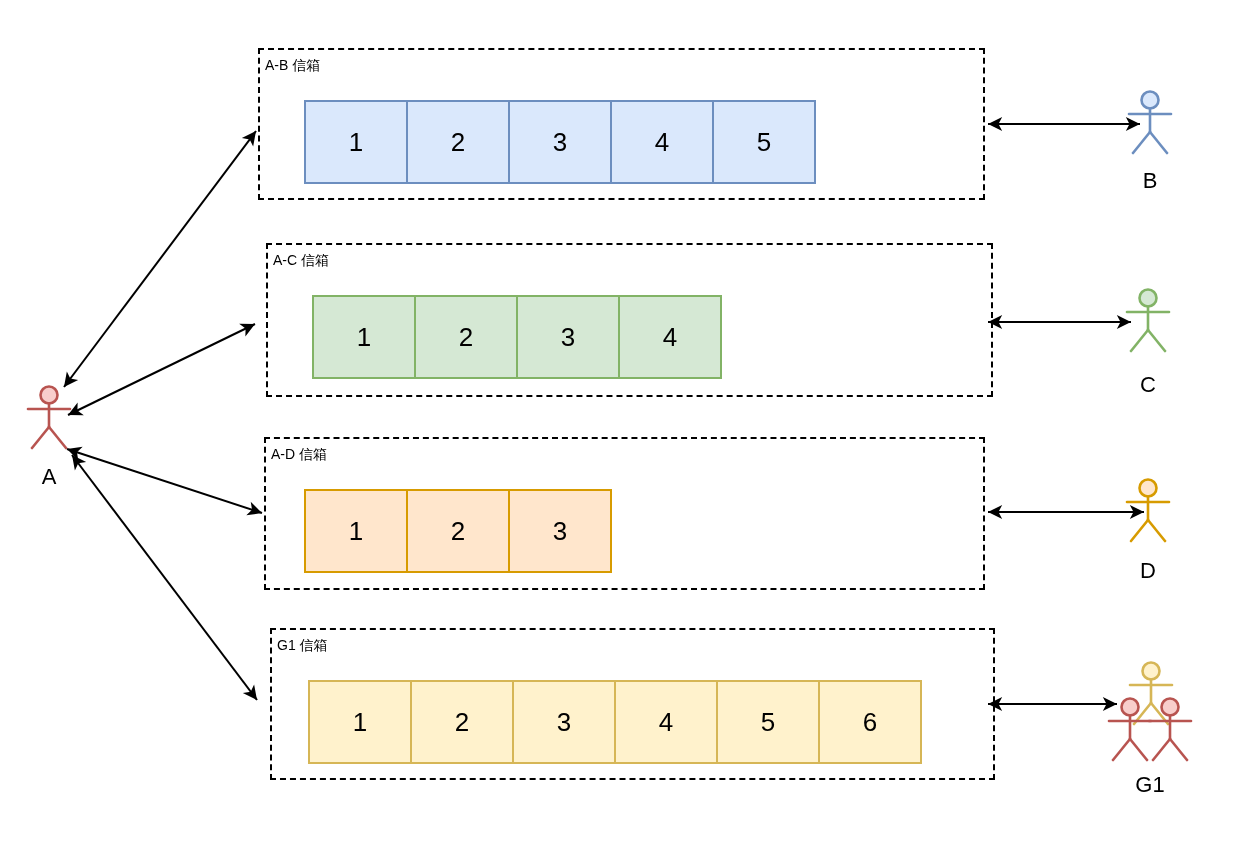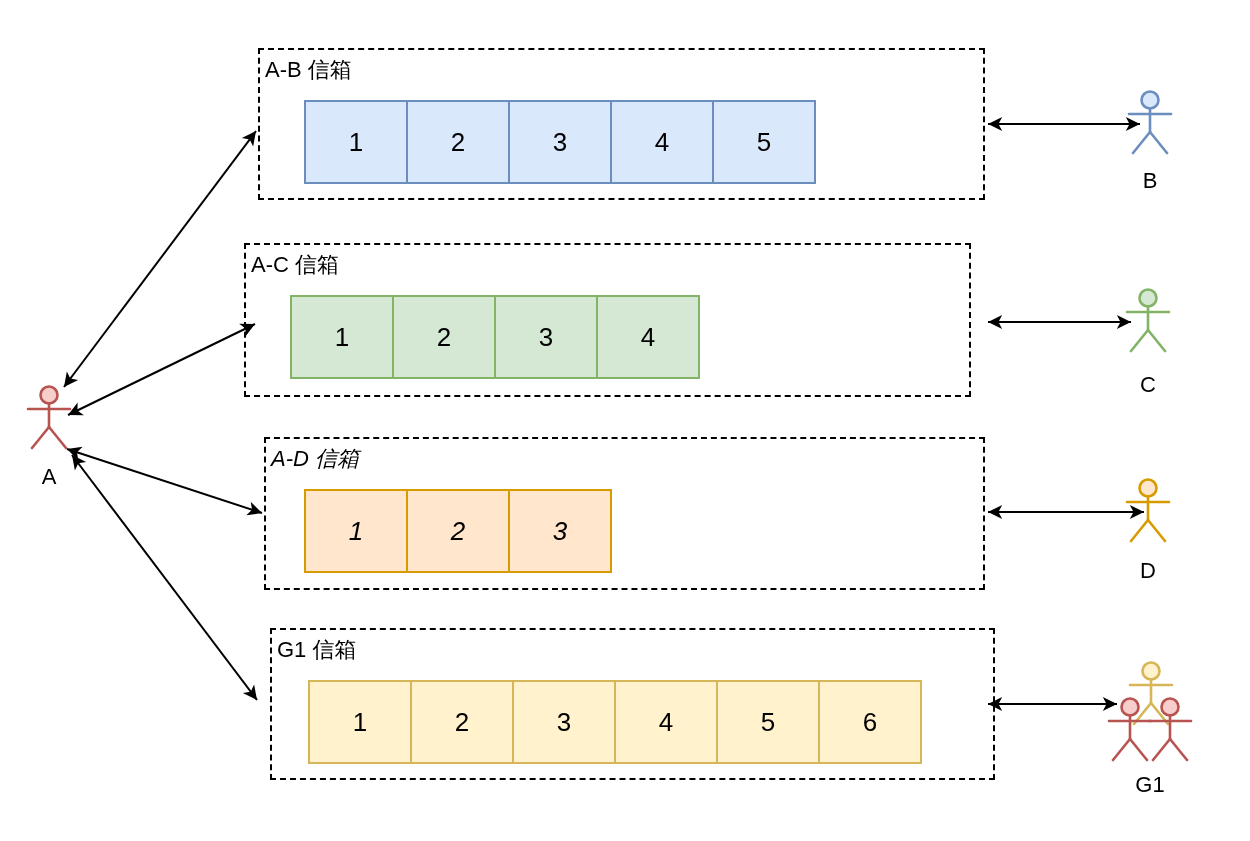--- a/index.html
+++ b/index.html
@@ -15,21 +15,21 @@
   .mailbox {
     position: absolute;
     border: 2px dashed #000000;
     box-sizing: border-box;
     background: transparent;
   }
   .mailbox-label {
     position: absolute;
     left: 5px;
     top: 8px;
-    font-size: 22px;
+    font-size: 14px;
     line-height: 1.1;
     white-space: nowrap;
   }
   .cells {
     position: absolute;
     display: flex;
   }
   .cell {
     width: 104px;
     height: 84px;
@@ -111,31 +111,31 @@
     <div class="mailbox-label">A-B 信箱</div>
     <div class="cells" style="left:44px; top:50px;">
       <div class="cell">1</div>
       <div class="cell">2</div>
       <div class="cell">3</div>
       <div class="cell">4</div>
       <div class="cell">5</div>
     </div>
   </div>
 
-  <div class="mailbox" style="left: 244px; top: 243px; width: 727px; height: 154px; text-decoration: underline; --cell-fill: #d5e8d4; --cell-stroke: #82b366;">
+  <div class="mailbox" style="left: 266px; top: 243px; width: 727px; height: 154px; text-decoration: underline; --cell-fill: #d5e8d4; --cell-stroke: #82b366;">
     <div class="mailbox-label">A-C 信箱</div>
     <div class="cells" style="left:44px; top:50px;">
       <div class="cell">1</div>
       <div class="cell">2</div>
       <div class="cell">3</div>
       <div class="cell">4</div>
     </div>
   </div>
 
-  <div class="mailbox" style="left: 264px; top: 437px; width: 721px; height: 153px; font-style: italic; --cell-fill: #ffe6cc; --cell-stroke: #d79b00;">
+  <div class="mailbox" style="left: 264px; top: 437px; width: 721px; height: 153px; --cell-fill: #ffe6cc; --cell-stroke: #d79b00;">
     <div class="mailbox-label">A-D 信箱</div>
     <div class="cells" style="left:38px; top:50px;">
       <div class="cell">1</div>
       <div class="cell">2</div>
       <div class="cell">3</div>
     </div>
   </div>
 
   <div class="mailbox" style="left: 270px; top: 628px; width: 725px; height: 152px; --cell-fill: #fff2cc; --cell-stroke: #d6b656;">
     <div class="mailbox-label">G1 信箱</div>

